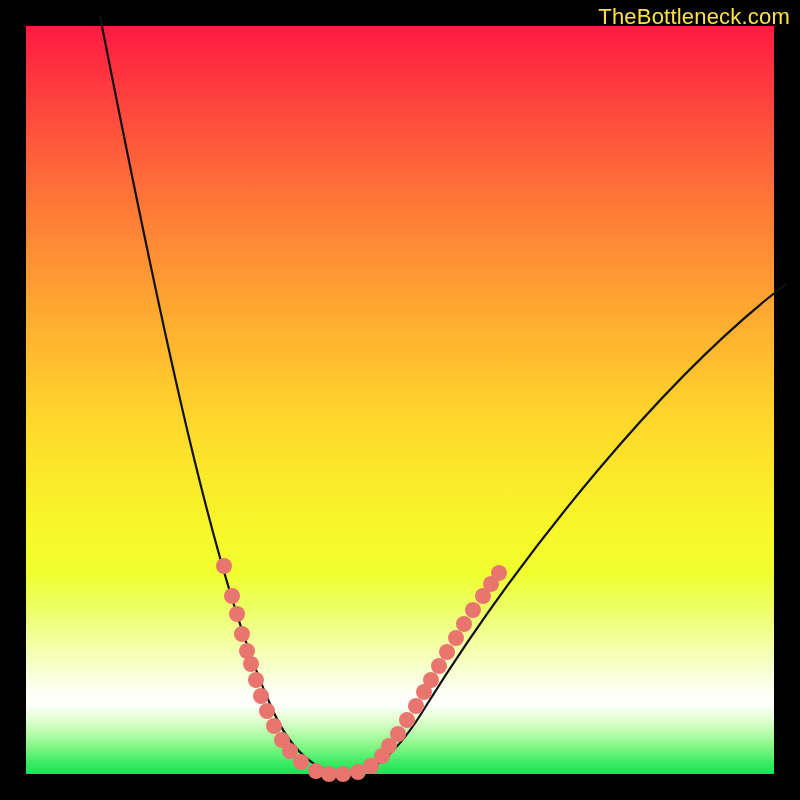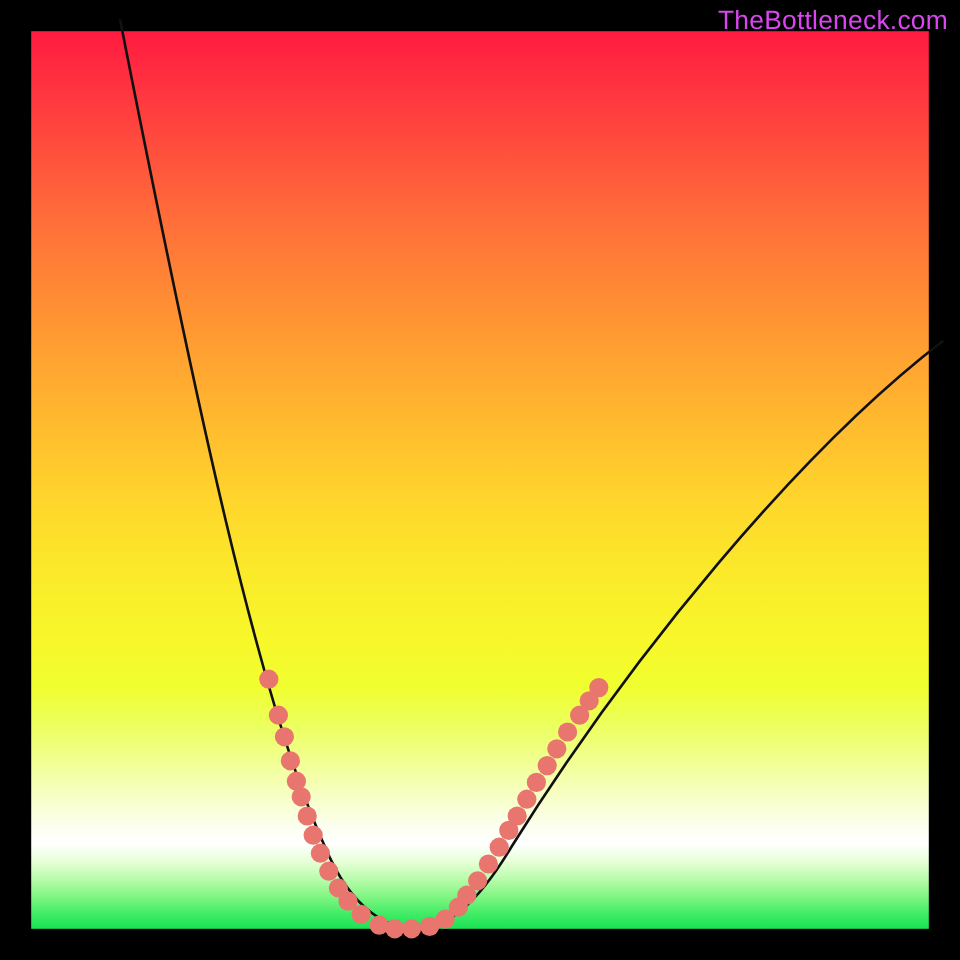--- a/index.html
+++ b/index.html
@@ -36,21 +36,21 @@
       #b8fcab 94.5%,
       #7ef581 96.5%,
       #3ceb63 98.5%,
       #19e356 100%
     );
   }
   .watermark {
     position: absolute;
     top: 4px;
     right: 10px;
-    color: #d946ef;
+    color: #fde047;
     font-size: 22px;
     font-weight: 500;
     letter-spacing: 0.2px;
     user-select: none;
   }
   svg.curve {
     position: absolute;
     left: 0;
     top: 0;
     width: 748px;

